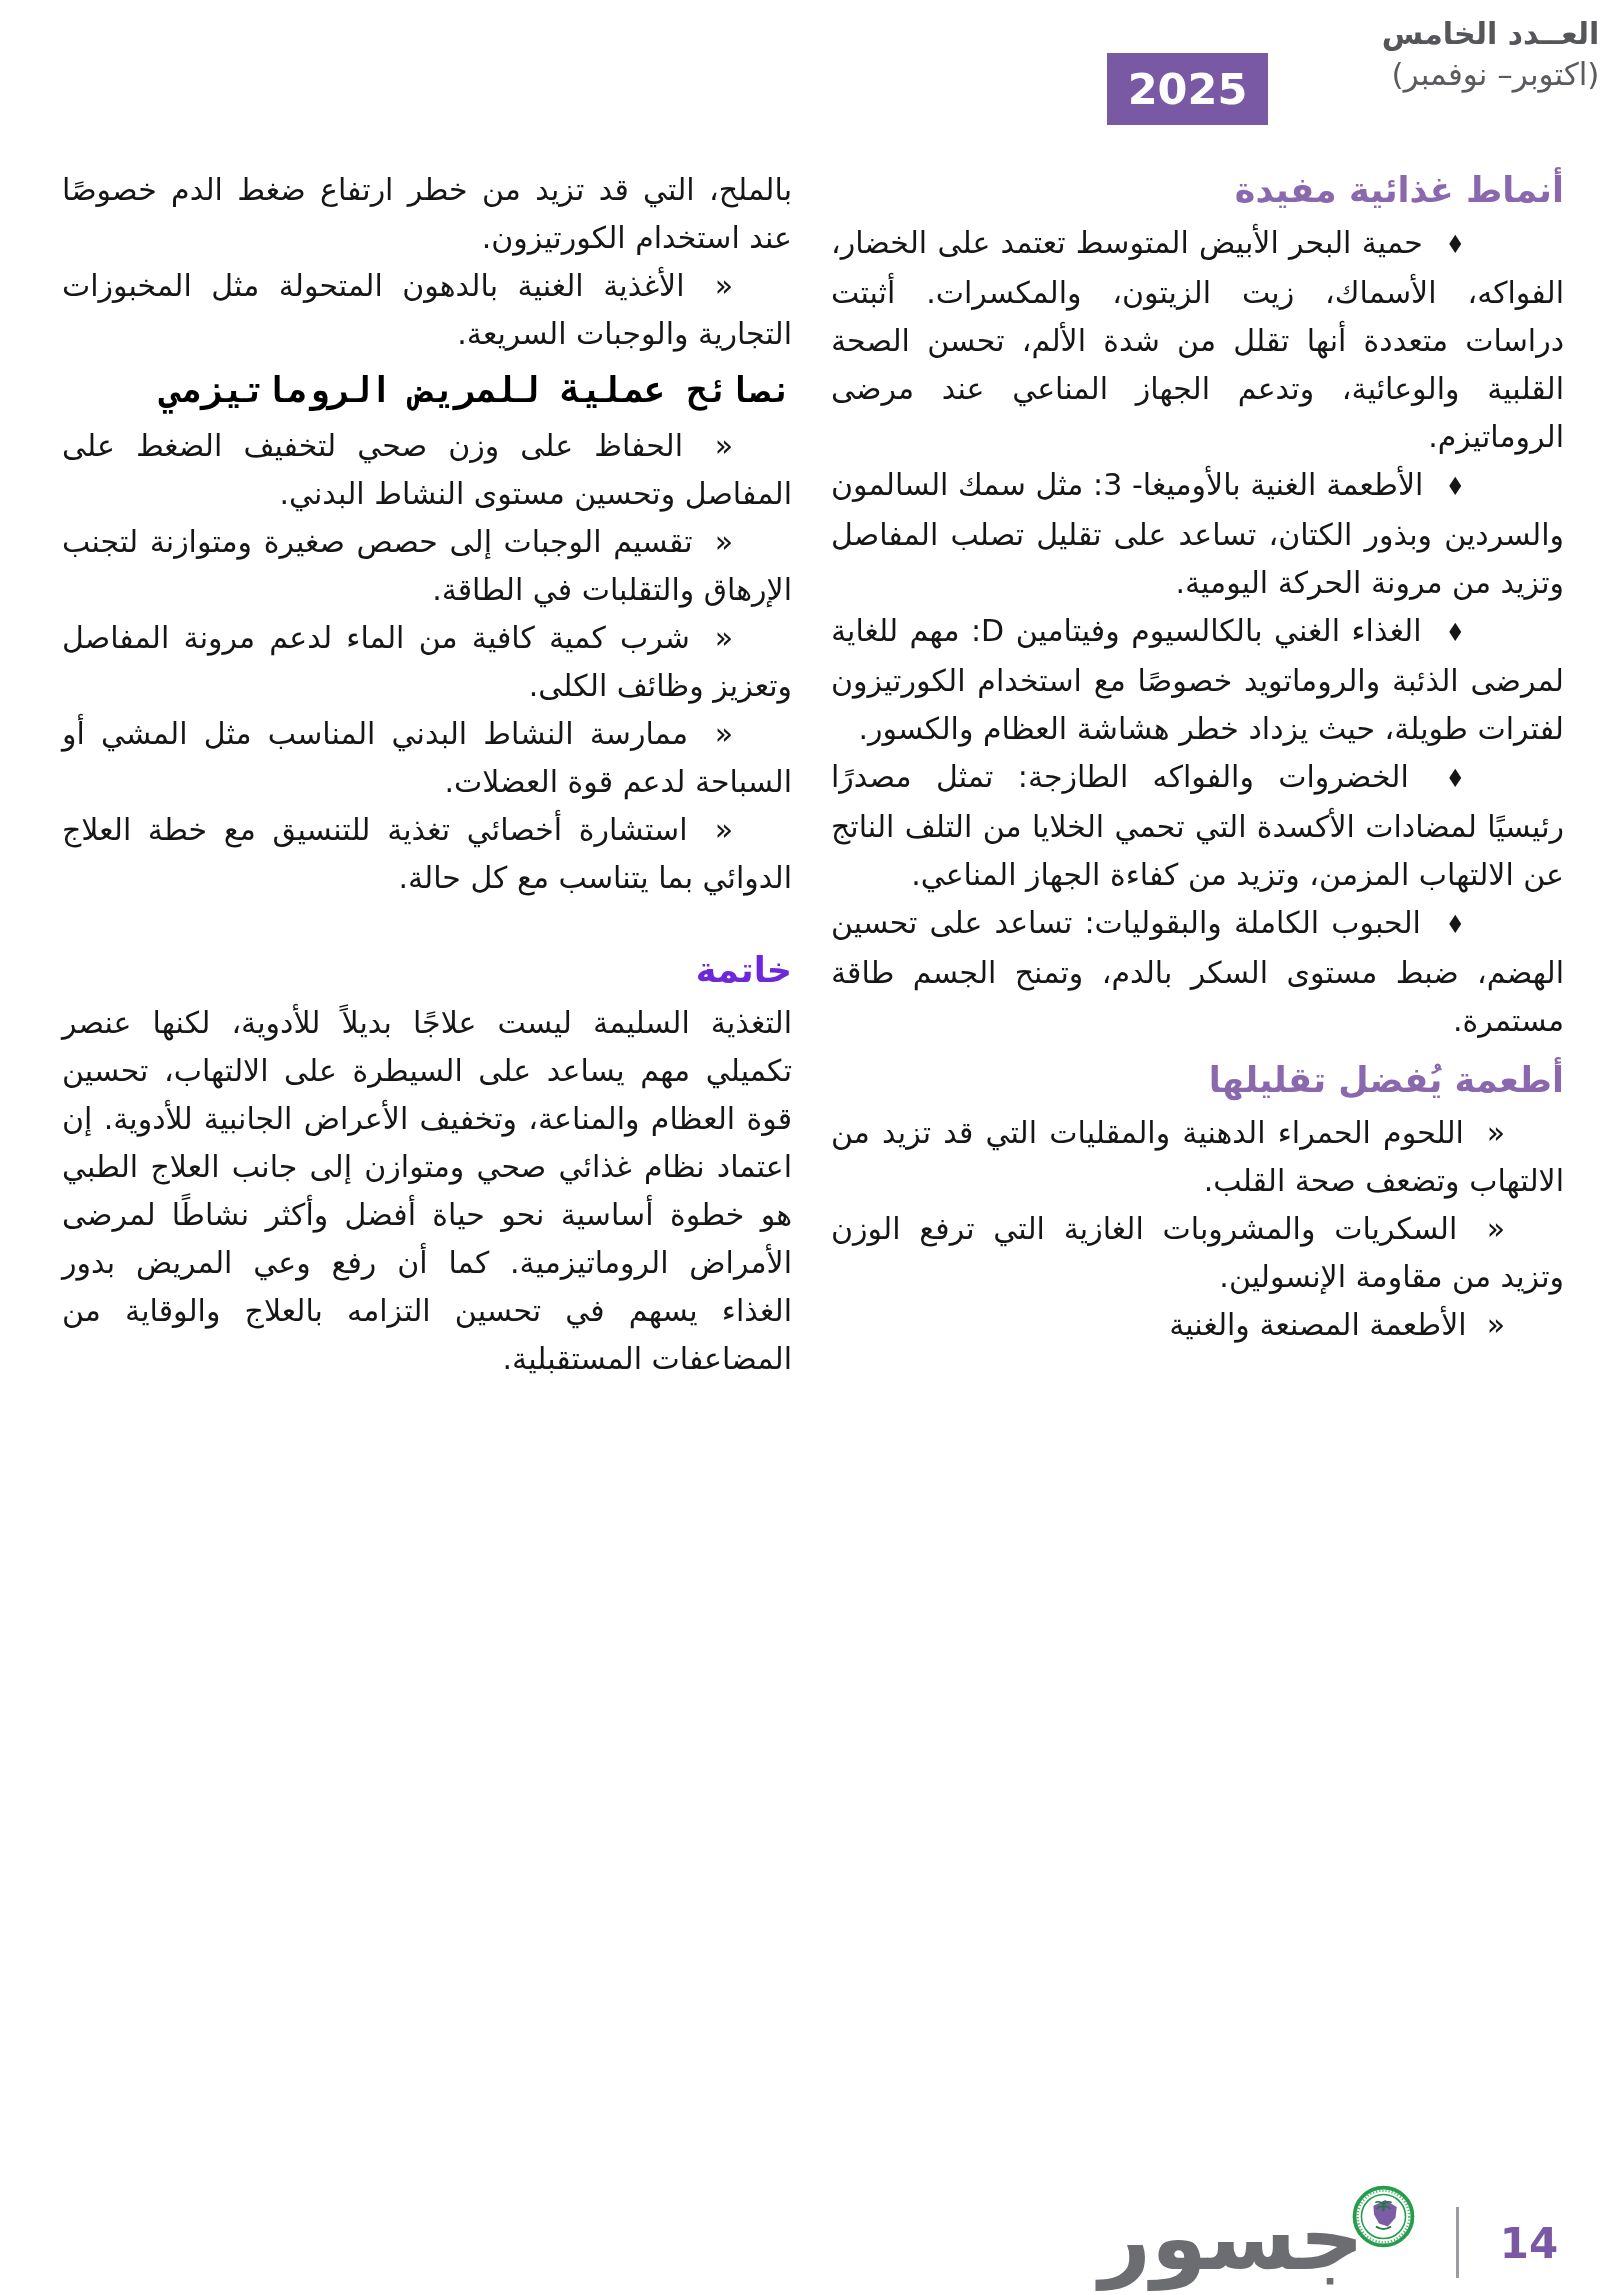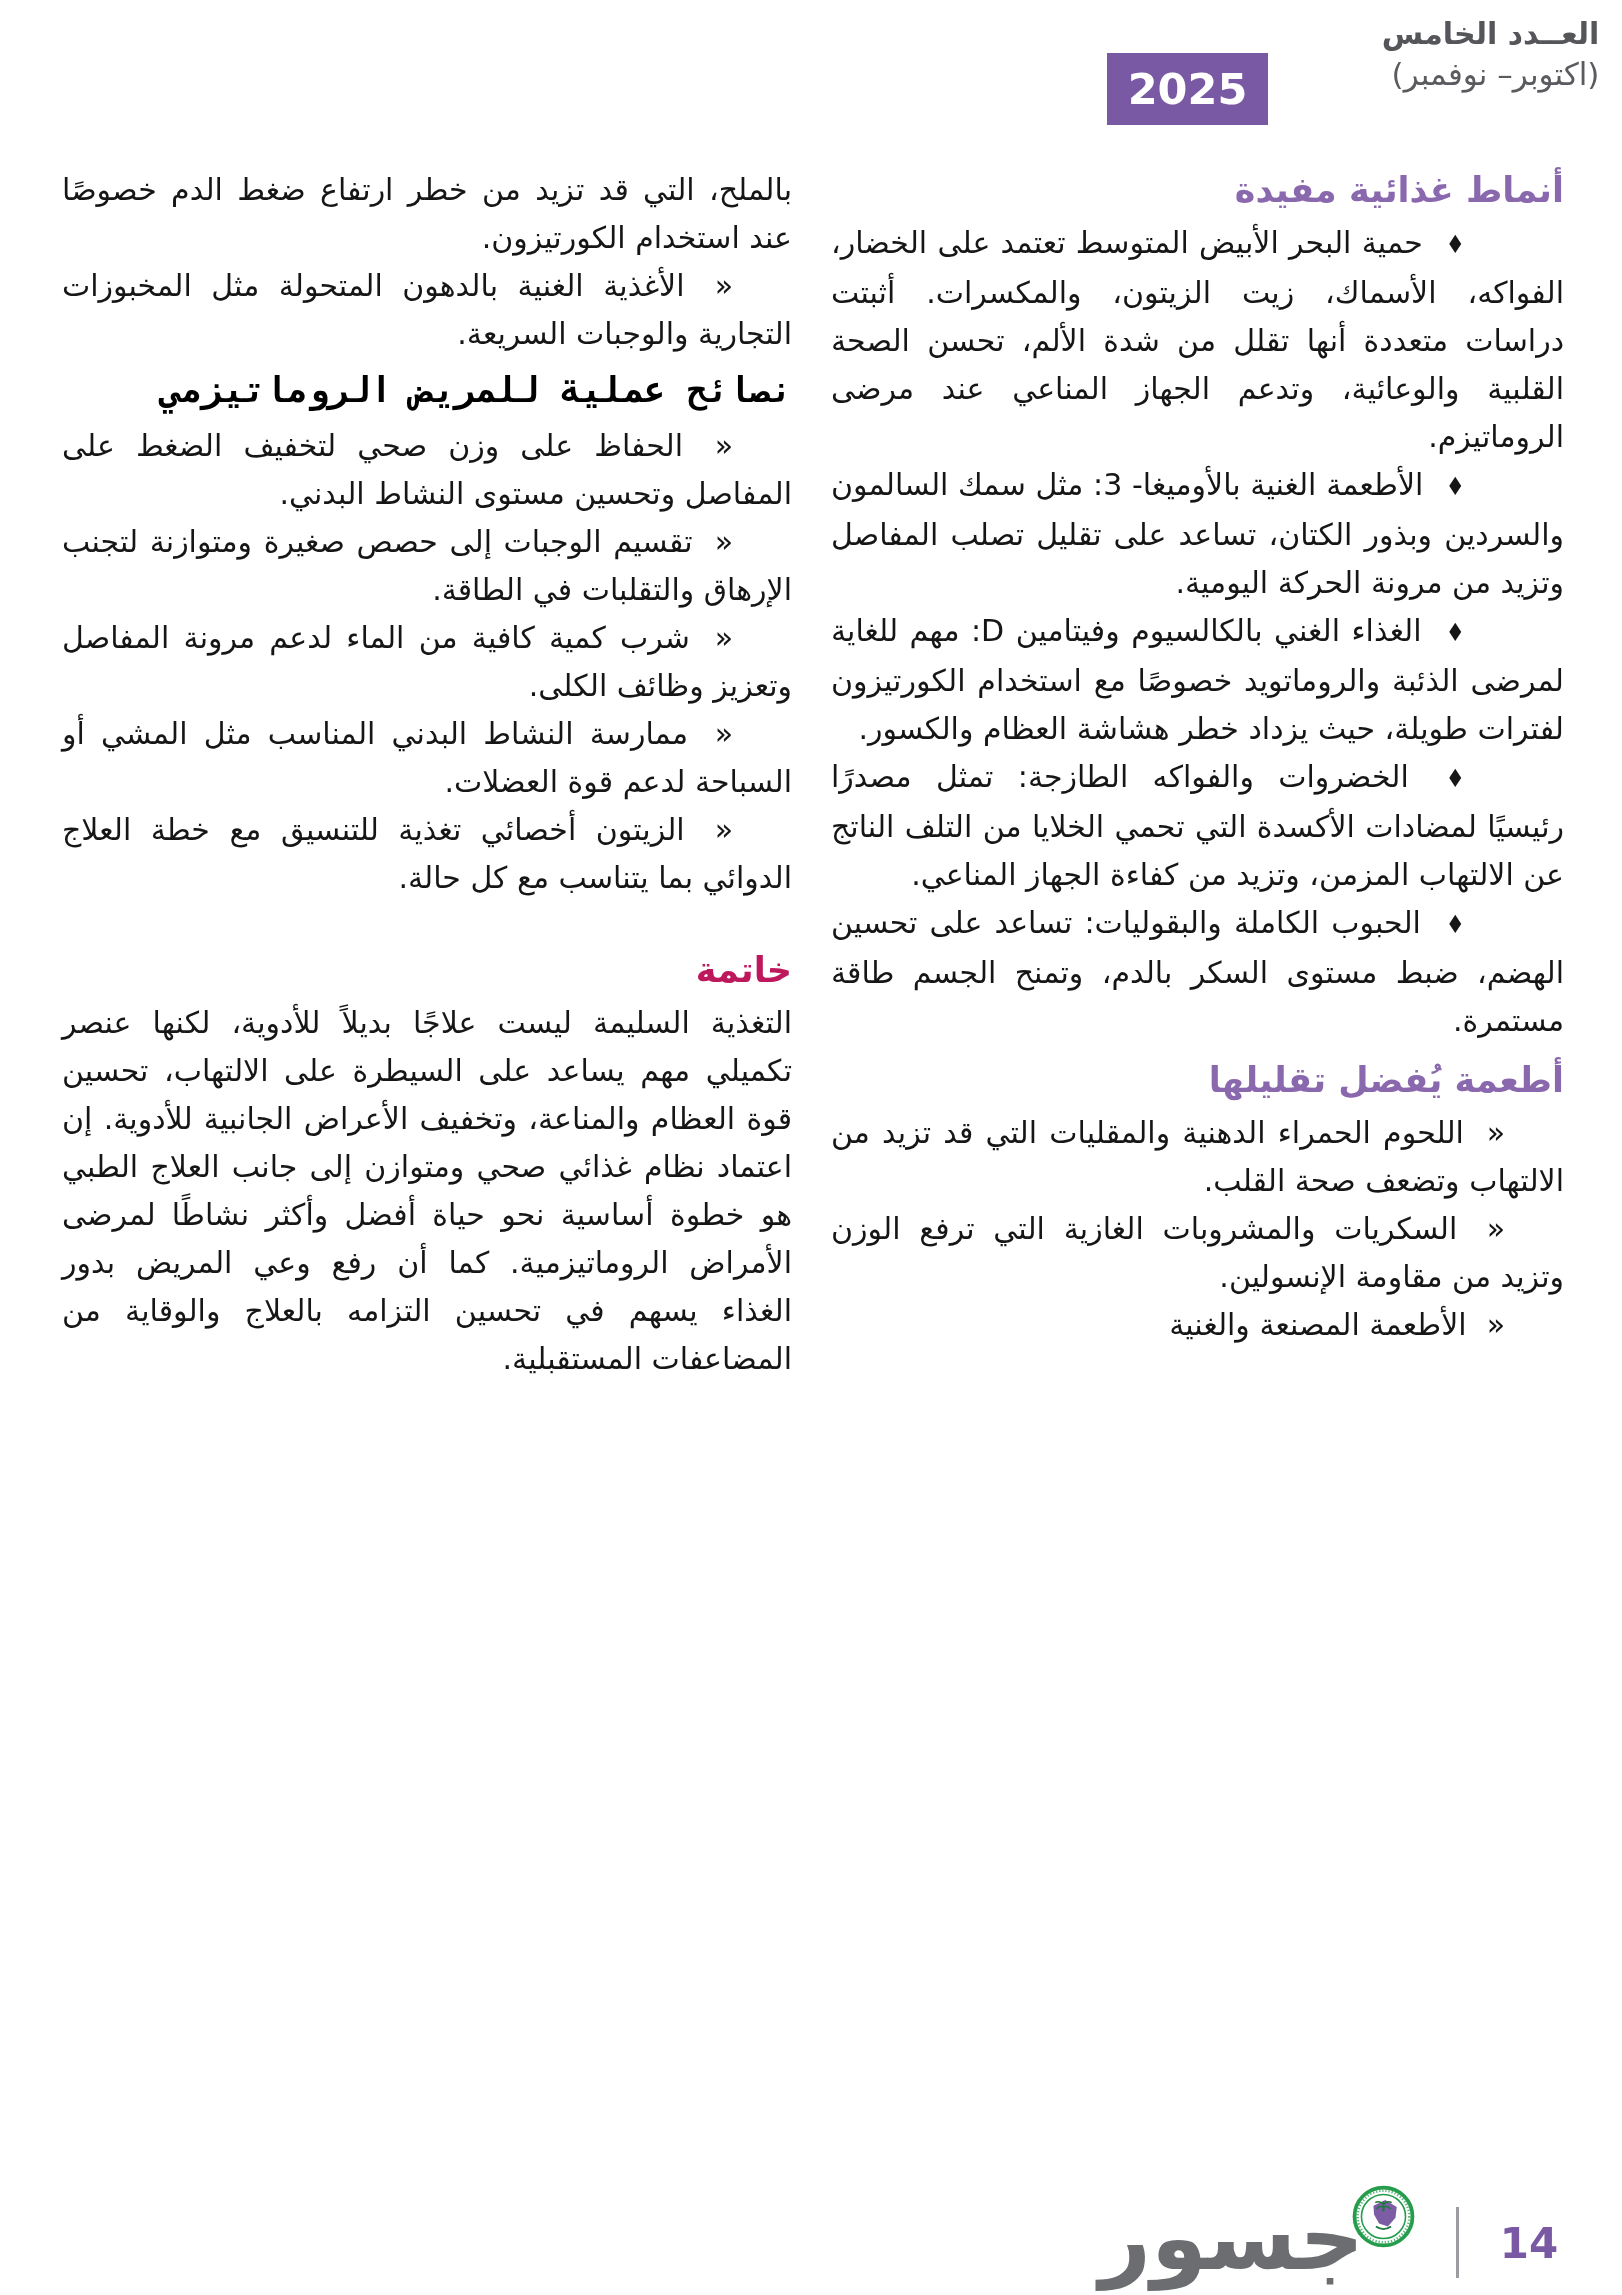--- a/index.html
+++ b/index.html
@@ -102,22 +102,22 @@
       <div class="block bullet b-guill"><span class="marker">»</span> <span>الأطعمة المصنعة والغنية</span></div>
     </div>
   <div class="column col-left">
       <div class="block continuation"><span>بالملح، التي قد تزيد من خطر ارتفاع ضغط الدم خصوصًا عند استخدام الكورتيزون.</span></div>
       <div class="block bullet b-guill"><span class="marker">»</span> <span>الأغذية الغنية بالدهون المتحولة مثل المخبوزات التجارية والوجبات السريعة.</span></div>
       <h2 class="section-heading" style="color: #000000; font-family: Liberation Mono, monospace;">نصائح عملية للمريض الروماتيزمي</h2>
       <div class="block bullet b-guill"><span class="marker">»</span> <span>الحفاظ على وزن صحي لتخفيف الضغط على المفاصل وتحسين مستوى النشاط البدني.</span></div>
       <div class="block bullet b-guill"><span class="marker">»</span> <span>تقسيم الوجبات إلى حصص صغيرة ومتوازنة لتجنب الإرهاق والتقلبات في الطاقة.</span></div>
       <div class="block bullet b-guill"><span class="marker">»</span> <span>شرب كمية كافية من الماء لدعم مرونة المفاصل وتعزيز وظائف الكلى.</span></div>
       <div class="block bullet b-guill"><span class="marker">»</span> <span>ممارسة النشاط البدني المناسب مثل المشي أو السباحة لدعم قوة العضلات.</span></div>
-      <div class="block bullet b-guill"><span class="marker">»</span> <span>الزيتون أخصائي تغذية للتنسيق مع خطة العلاج الدوائي بما يتناسب مع كل حالة.</span></div>
-      <h2 class="section-heading" style="color: #be185d; margin-top: 44px;">خاتمة</h2>
+      <div class="block bullet b-guill"><span class="marker">»</span> <span>استشارة أخصائي تغذية للتنسيق مع خطة العلاج الدوائي بما يتناسب مع كل حالة.</span></div>
+      <h2 class="section-heading" style="color: #6d28d9; margin-top: 44px;">خاتمة</h2>
       <div class="block paragraph"><span>التغذية السليمة ليست علاجًا بديلاً للأدوية، لكنها عنصر تكميلي مهم يساعد على السيطرة على الالتهاب، تحسين قوة العظام والمناعة، وتخفيف الأعراض الجانبية للأدوية. إن اعتماد نظام غذائي صحي ومتوازن إلى جانب العلاج الطبي هو خطوة أساسية نحو حياة أفضل وأكثر نشاطًا لمرضى الأمراض الروماتيزمية. كما أن رفع وعي المريض بدور الغذاء يسهم في تحسين التزامه بالعلاج والوقاية من المضاعفات المستقبلية.</span></div>
     </div>
 
   <div class="footer-logo">
     <span class="logo-word" style="color: rgb(108, 109, 112);">جسور</span>
     <svg class="emblem" viewBox="0 0 100 100">
       <circle cx="50" cy="50" r="46" fill="#ffffff" stroke="#259d4c" stroke-width="6"></circle>
       <circle cx="50" cy="50" r="41" fill="none" stroke="#259d4c" stroke-width="4" stroke-dasharray="2 3" opacity="0.75"></circle>
       <circle cx="50" cy="50" r="35" fill="#ffffff" stroke="#259d4c" stroke-width="2.5"></circle>
       <path d="M34 33 L53 24 L71 35 L69 52 L57 66 L43 61 L35 47 Z" fill="#7d5ca6"></path>

